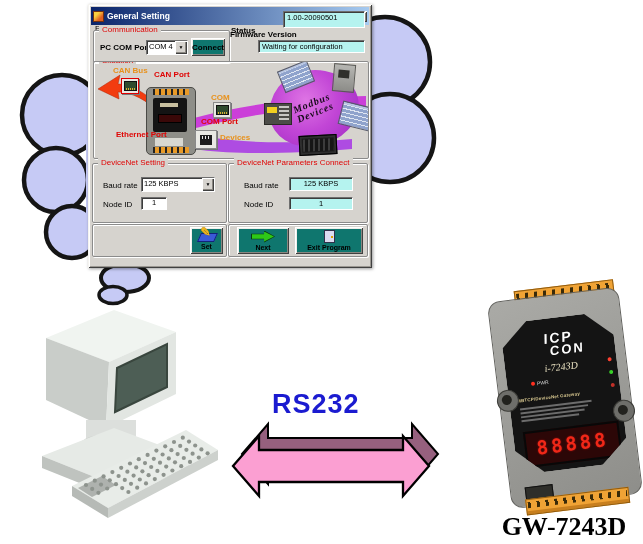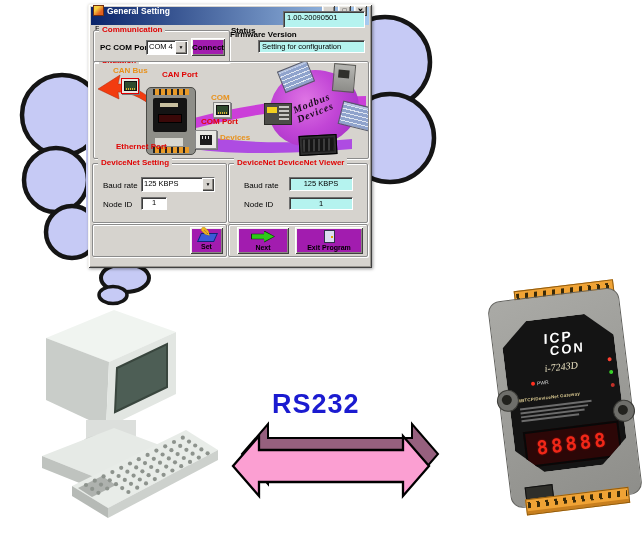--- a/index.html
+++ b/index.html
@@ -8,44 +8,44 @@
   .abs{position:absolute}
 
   
   #cloud{left:0;top:0;z-index:1}
 
   
   .dialog{left:88px;top:4px;width:284px;height:264px;background:#d6d3ce;z-index:3;
           box-shadow:inset 1px 1px 0 #f5f4f0,inset -1px -1px 0 #404040,inset 2px 2px 0 #fff,inset -2px -2px 0 #9a9791,1px 1px 3px rgba(0,0,0,.4);
           font-size:8px}
   .titlebar{left:3px;top:3px;width:278px;height:14px;background:linear-gradient(90deg,#0a246a,#a6caf0);
-            display:flex;align-items:flex-end;gap:3px;padding:9px 2px;box-sizing:border-box}
+            display:flex;align-items:center;gap:3px;padding:9px 2px;box-sizing:border-box}
   .app-icon{width:9px;height:9px;background:linear-gradient(135deg,#f8d040 30%,#e06020 70%);border:1px solid #703010;flex:none}
   .titlebar .ttl{color:#fff;font-weight:bold;font-size:8.5px;flex:1;white-space:nowrap;overflow:hidden}
   .winbtn{width:13px;height:11px;background:#d6d3ce;border:0;padding:0;flex:none;
           box-shadow:inset 1px 1px 0 #fff,inset -1px -1px 0 #404040,inset 2px 2px 0 #f0efeb,inset -2px -2px 0 #8a8781;
           font-size:7px;line-height:10px;text-align:center;font-weight:bold;font-family:"Liberation Sans",sans-serif}
   .menubar{left:3px;top:18px;width:278px;height:12px;display:flex;gap:11px;align-items:center;padding-left:4px;box-sizing:border-box}
   .menuitem{font-size:8px;cursor:default}
 
   .group{position:absolute;border:1px solid #8b8b8b;border-radius:2px;box-shadow:inset 1px 1px 0 #fff,1px 1px 0 #fff}
-  .legend{position:absolute;top:-6px;left:5px;background:#d6d3ce;padding:0 3px;color:#e00404;font-weight:bold;font-size:8px;white-space:nowrap}
+  .legend{position:absolute;top:-6px;left:5px;background:#d6d3ce;padding:0 3px;color:#e00404;font-weight:normal;font-size:8px;white-space:nowrap}
 
   .lbl{position:absolute;font-size:8px;white-space:nowrap}
   .b{font-weight:bold}
   .inset{border-top:1px solid #6f6f6f;border-left:1px solid #6f6f6f;border-right:1px solid #fff;border-bottom:1px solid #fff;
          box-shadow:inset 1px 1px 0 #3c3c3c;box-sizing:border-box;font-size:7.5px;line-height:10px}
   .cyan{background:#b5f3ef;text-align:left;padding:1px 3px}
   .cyanC{background:#b5f3ef;text-align:center;padding:1px 0}
   .white{background:#fff;text-align:center}
   .combo{display:flex;background:#fff}
   .combo .val{flex:1;padding:1px 2px;font-size:7.5px;white-space:nowrap;overflow:hidden}
   .drop{width:12px;flex:none;background:#d6d3ce;box-shadow:inset 1px 1px 0 #fff,inset -1px -1px 0 #404040,inset -2px -2px 0 #8a8781;
         font-size:5px;line-height:11px;text-align:center;border:0;padding:0}
-  .btn{position:absolute;background:#a21caf;border:0;padding:0;font-family:"Liberation Sans",sans-serif;
+  .btn{position:absolute;background:#0f766e;border:0;padding:0;font-family:"Liberation Sans",sans-serif;
        box-shadow:inset 1px 1px 0 #fff,inset -1px -1px 0 #404040,inset 2px 2px 0 #f0efeb,inset -2px -2px 0 #8a8781;
        font-weight:bold;font-size:8px;color:#000;display:flex;align-items:center;justify-content:center}
   .iconbtn{flex-direction:column;gap:1px;font-size:7px}
 
   
   .sit{overflow:hidden}
   .sitsvg{left:0;top:0;z-index:1}
   .lab-o{position:absolute;color:#e8911c;font-weight:bold;font-size:8px;white-space:nowrap;z-index:4}
   .lab-r{position:absolute;color:#e00404;font-weight:bold;font-size:8px;white-space:nowrap;z-index:4}
   .porticon{position:absolute;width:16px;height:14px;background:#e9e9e4;border:1px solid #8a8a8a;box-shadow:1px 1px 0 #77777a;
@@ -169,46 +169,46 @@
     <span class="lbl b" style="left:6px;top:12px">PC COM Port</span>
     <div class="abs combo inset" style="left:52px;top:9px;width:42px;height:15px">
       <span class="val">COM 4</span>
       <button class="drop">▼</button>
     </div>
     <button class="btn" style="left:97px;top:7px;width:34px;height:18px">Connect</button>
   </div>
   <span class="lbl b" style="left:142px;top:26px">Firmware Version</span>
   <div class="abs inset cyan" style="left:195px;top:7px;width:82px;height:17px">1.00-20090501</div>
   <span class="lbl b" style="left:143px;top:22px">Status</span>
-  <div class="abs inset cyan" style="left:170px;top:36px;width:107px;height:13px">Setting for configuration</div>
+  <div class="abs inset cyan" style="left:170px;top:36px;width:107px;height:13px">Waiting for configuration</div>
 
   <div class="group sit" style="left:5px;top:57px;width:274px;height:96px">
     <span class="legend">Situation</span>
     <svg class="abs sitsvg" width="274" height="96">
       <path d="M66,44 C50,30 36,22 24,22 L26,13 L4,27 L25,37 L24,30 C38,30 52,38 68,52 Z" fill="#f23c10" stroke="#b02406" stroke-width="0.5"></path>
       <path d="M100,56 C150,42 205,36 272,34 L272,45 C210,44 158,52 102,66 Z" fill="#cb3fd9"></path>
       <path d="M70,80 C100,92 170,94 258,87 L258,77 C180,84 118,80 78,66 Z" fill="#ae4ce2"></path>
     </svg>
     <span class="lab-o" style="left:19px;top:4px">CAN Bus</span>
     <div class="porticon" style="left:27px;top:16px;border:1px solid #e00000">
         <span class="chip"></span>
       </div>
-    <span class="lab-r" style="left:68px;top:8px">CAN Port</span>
+    <span class="lab-r" style="left:60px;top:8px">CAN Port</span>
     <div class="gwmini">
       <span class="ts" style="top:1px"></span>
       <span class="abs panel"></span>
       <span class="abs wh"></span>
       <span class="ts" style="bottom:1px"></span>
     </div>
     <span class="lab-o" style="left:117px;top:31px">COM</span>
     <div class="porticon" style="left:119px;top:40px">
         <span class="chip"></span>
       </div>
     <span class="lab-r" style="left:107px;top:55px">COM Port</span>
-    <span class="lab-r" style="left:22px;top:80px">Ethernet Port</span>
+    <span class="lab-r" style="left:22px;top:68px">Ethernet Port</span>
     <div class="porticon" style="left:101px;top:68px;width:20px;height:17px">
         <span class="rj"></span>
       </div>
     <span class="lab-o" style="left:126px;top:71px">Devices</span>
     <div class="blob">
       <div class="blobtxt">
         <span>Modbus</span><br>
         <span>Devices</span>
       </div>
     </div>
@@ -227,21 +227,21 @@
     <span class="lbl" style="left:10px;top:17px">Baud rate</span>
     <div class="abs combo inset" style="left:48px;top:13px;width:74px;height:15px">
       <span class="val">125 KBPS</span>
       <button class="drop">▼</button>
     </div>
     <span class="lbl" style="left:10px;top:36px">Node ID</span>
     <div class="abs inset white" style="left:48px;top:33px;width:26px;height:13px">1</div>
   </div>
 
   <div class="group" style="left:140px;top:159px;width:138px;height:58px">
-    <span class="legend">DeviceNet DeviceNet Viewer</span>
+    <span class="legend">DeviceNet Parameters Connect</span>
     <span class="lbl" style="left:15px;top:17px">Baud rate</span>
     <div class="abs inset cyanC" style="left:60px;top:13px;width:64px;height:14px">125 KBPS</div>
     <span class="lbl" style="left:15px;top:36px">Node ID</span>
     <div class="abs inset cyanC" style="left:60px;top:33px;width:64px;height:13px">1</div>
   </div>
 
   <div class="group" style="left:4px;top:220px;width:133px;height:31px">
     <button class="btn iconbtn" style="left:97px;top:2px;width:33px;height:27px">
       <span class="setic">
           <span class="pad"></span>
@@ -371,13 +371,14 @@
         <div class="gw-line" style="top:94px;width:64px"></div>
         <div class="gw-line" style="top:98px;width:58px"></div>
         <div class="gw-disp">88888</div>
       </div>
       <div class="gw-hole" style="left:-3px;top:88px"></div>
       <div class="gw-hole" style="right:-3px;top:112px"></div>
       <div class="gw-slot"></div>
     </div>
     <div class="gw-term" style="left:14px;top:208px;width:102px"></div>
   </div>
+  <div class="gw-caption">GW-7243D</div>
 </div>
 
 </body></html>

